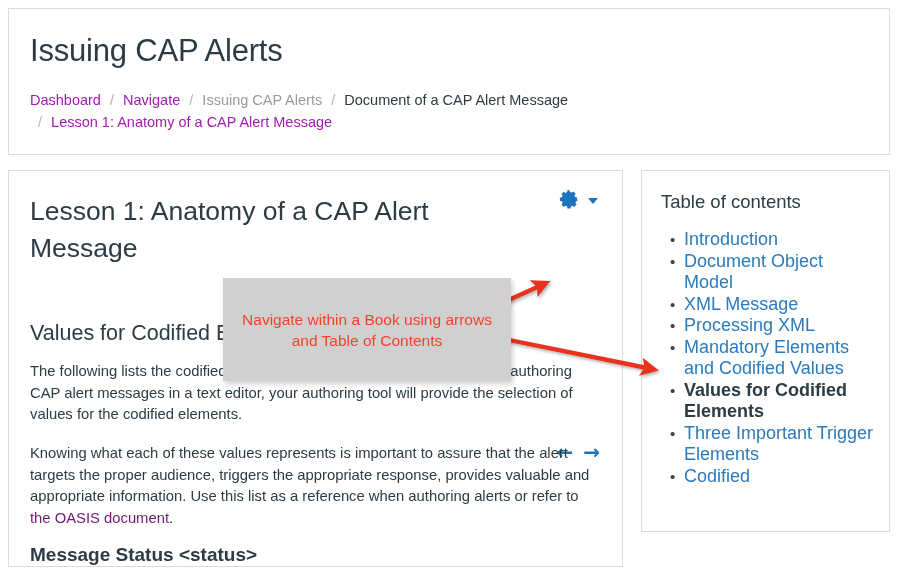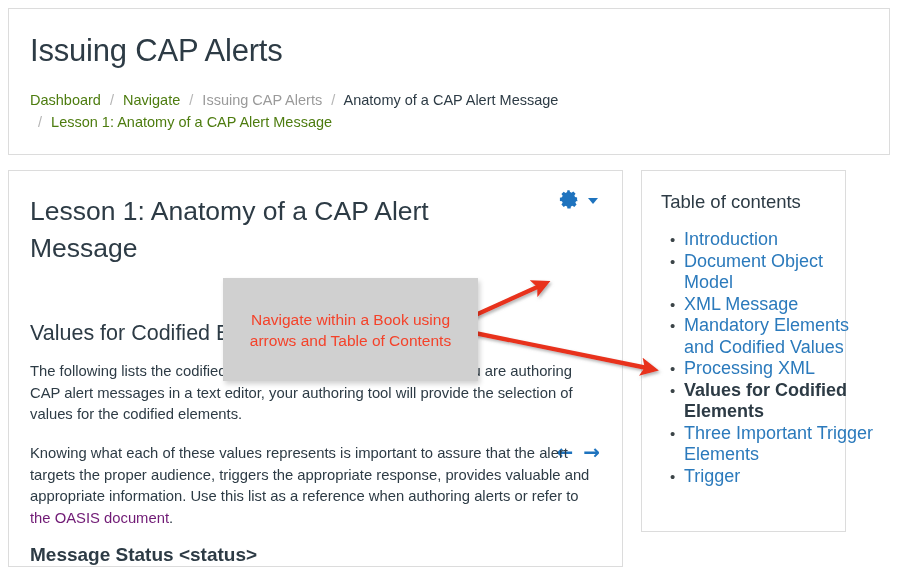--- a/index.html
+++ b/index.html
@@ -45,21 +45,21 @@
   .breadcrumb {
     position: absolute;
     left: 21px;
     top: 80px;
     width: 820px;
     font-size: 14.5px;
     line-height: 22px;
     color: #2d3b45;
   }
   .crumb-link {
-    color: #4d7c0f;
+    color: #a21caf;
     text-decoration: none;
     cursor: pointer;
   }
   .crumb-muted {
     color: #9a9a9a;
   }
   .crumb-current {
     color: #2d3b45;
   }
   .crumb-sep {
@@ -154,21 +154,21 @@
     font-size: 19px;
     font-weight: bold;
     color: #2d3b45;
   }
 
   
   .toc-card {
     position: absolute;
     left: 641px;
     top: 170px;
-    width: 205px;
+    width: 249px;
     height: 362px;
     background: #ffffff;
     border: 1px solid #dcdcdc;
   }
   .toc-title {
     position: absolute;
     left: 19px;
     top: 20px;
     font-size: 18.5px;
     font-weight: 400;
@@ -205,21 +205,21 @@
   .toc-current {
     color: #2d3b45;
     font-weight: bold;
   }
 
   
   .callout {
     position: absolute;
     left: 223px;
     top: 278px;
-    width: 255px;
+    width: 288px;
     height: 103px;
     background: #d0d0d0;
     display: flex;
     align-items: center;
     text-align: center;
     padding: 12px 8px;
     box-shadow: 2px 3px 5px rgba(0,0,0,0.18);
     z-index: 30;
   }
   .callout-text {
@@ -246,21 +246,21 @@
   <div class="header-card">
     <div class="page-title">Issuing CAP Alerts</div>
 
     <div class="breadcrumb">
       <span class="crumb-link">Dashboard</span>
       <span class="crumb-sep">/</span>
       <span class="crumb-link">Navigate</span>
       <span class="crumb-sep">/</span>
       <span class="crumb-muted">Issuing CAP Alerts</span>
       <span class="crumb-sep">/</span>
-      <span class="crumb-current">Anatomy of a CAP Alert Message</span>
+      <span class="crumb-current">Document of a CAP Alert Message</span>
       <br>
       <span class="crumb-sep crumb-indent">/</span>
       <span class="crumb-link">Lesson 1: Anatomy of a CAP Alert Message</span>
     </div>
   </div>
 
   <div class="content-card">
 
     <div class="lesson-title">Lesson 1: Anatomy of a CAP Alert Message</div>
 
@@ -287,25 +287,25 @@
 
     <div class="bold-line">Message Status &lt;status&gt;</div>
   </div>
 
   <div class="toc-card">
     <div class="toc-title">Table of contents</div>
     <ul class="toc-list">
       <li><a class="toc-link">Introduction</a></li>
       <li><a class="toc-link">Document Object Model</a></li>
       <li><a class="toc-link">XML Message</a></li>
+      <li><a class="toc-link">Processing XML</a></li>
       <li><a class="toc-link">Mandatory Elements and Codified Values</a></li>
-      <li><a class="toc-link">Processing XML</a></li>
       <li><span class="toc-current">Values for Codified Elements</span></li>
       <li><a class="toc-link">Three Important Trigger Elements</a></li>
-      <li><a class="toc-link">Trigger</a></li>
+      <li><a class="toc-link">Codified</a></li>
     </ul>
   </div>
 
   <svg class="anno-svg" viewBox="0 0 898 575">
     <defs>
       <marker id="redhead" markerWidth="4.2" markerHeight="4.2" refX="2.6" refY="2.1" orient="auto">
         <path d="M0,0 L4.2,2.1 L0,4.2 L0.9,2.1 Z" fill="#e8321a"></path>
       </marker>
       <filter id="shadow" x="-30%" y="-30%" width="170%" height="170%">
         <feDropShadow dx="1.5" dy="2" stdDeviation="1.4" flood-color="#777" flood-opacity="0.55"></feDropShadow>

